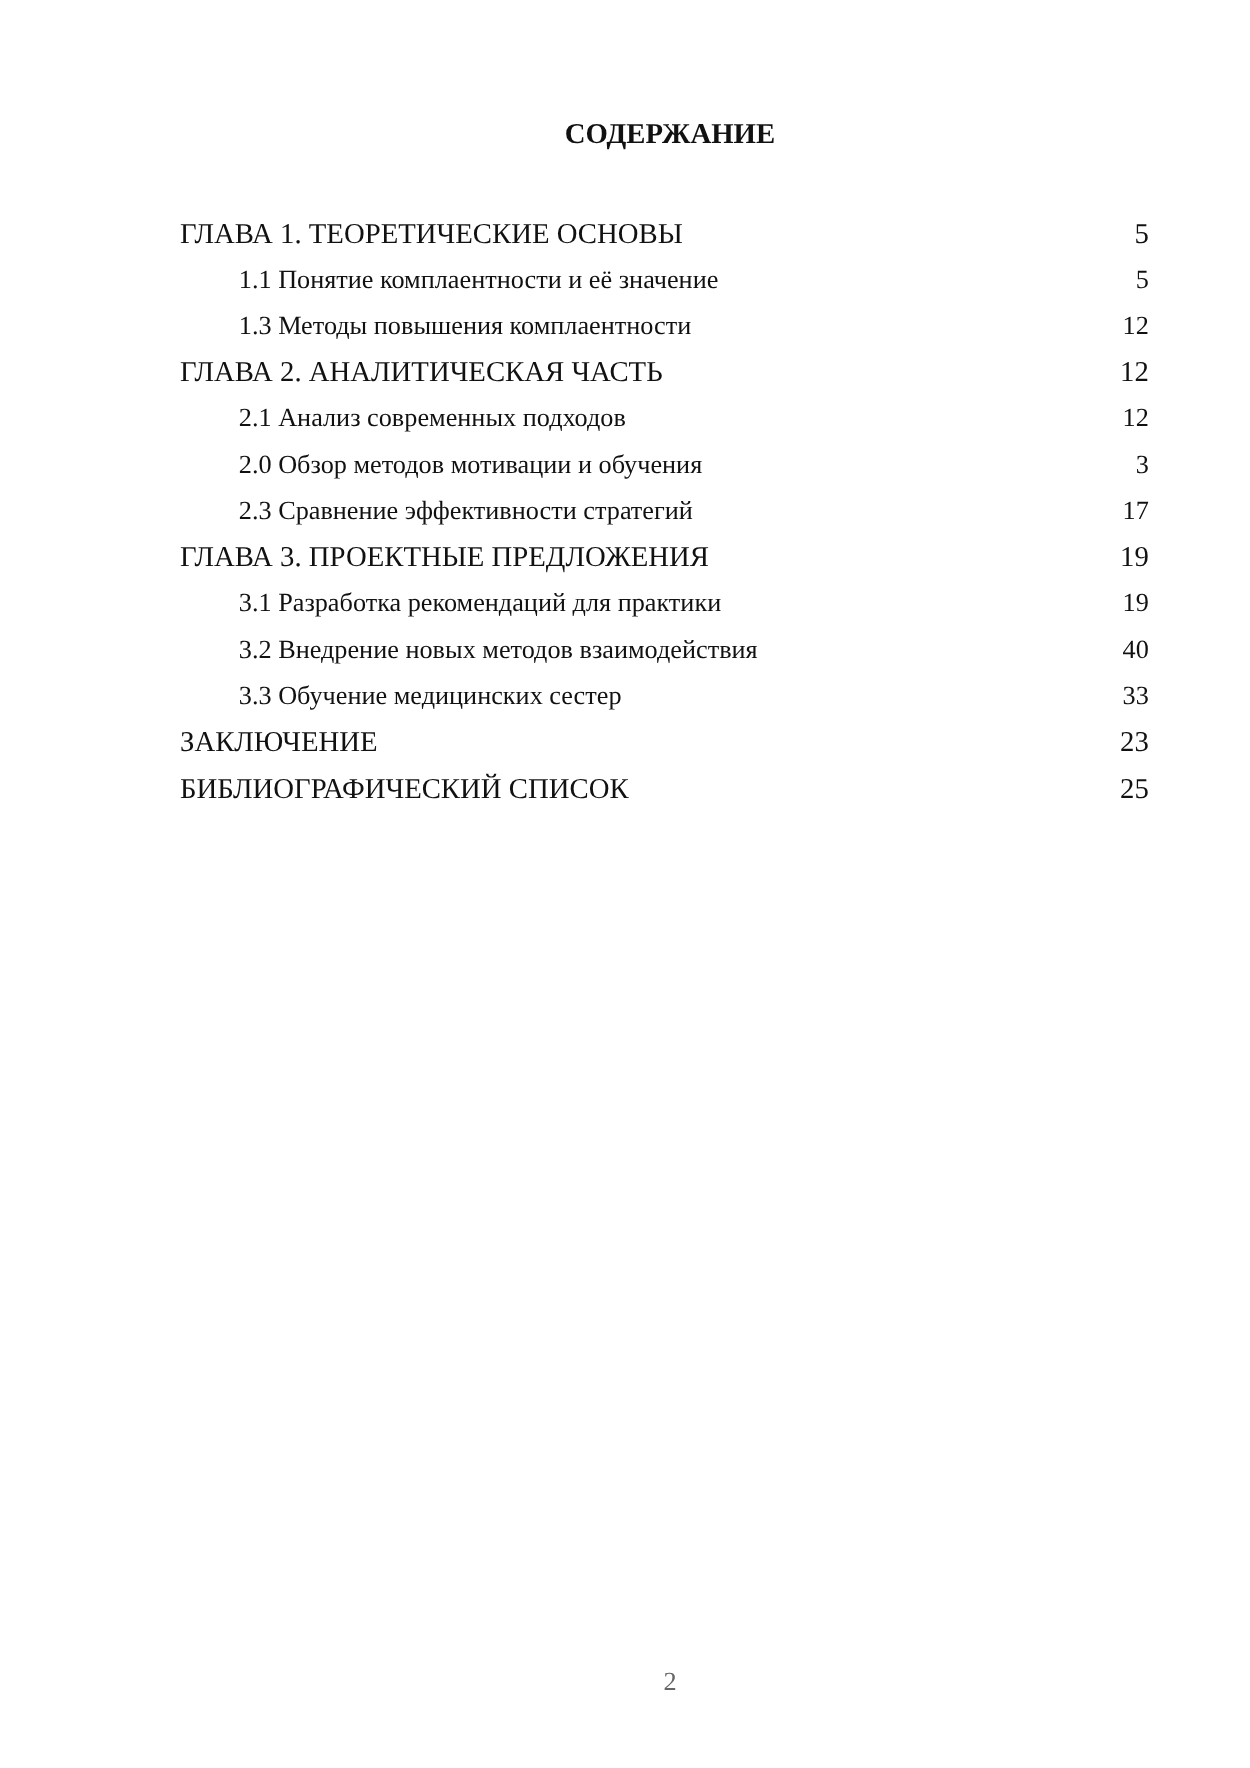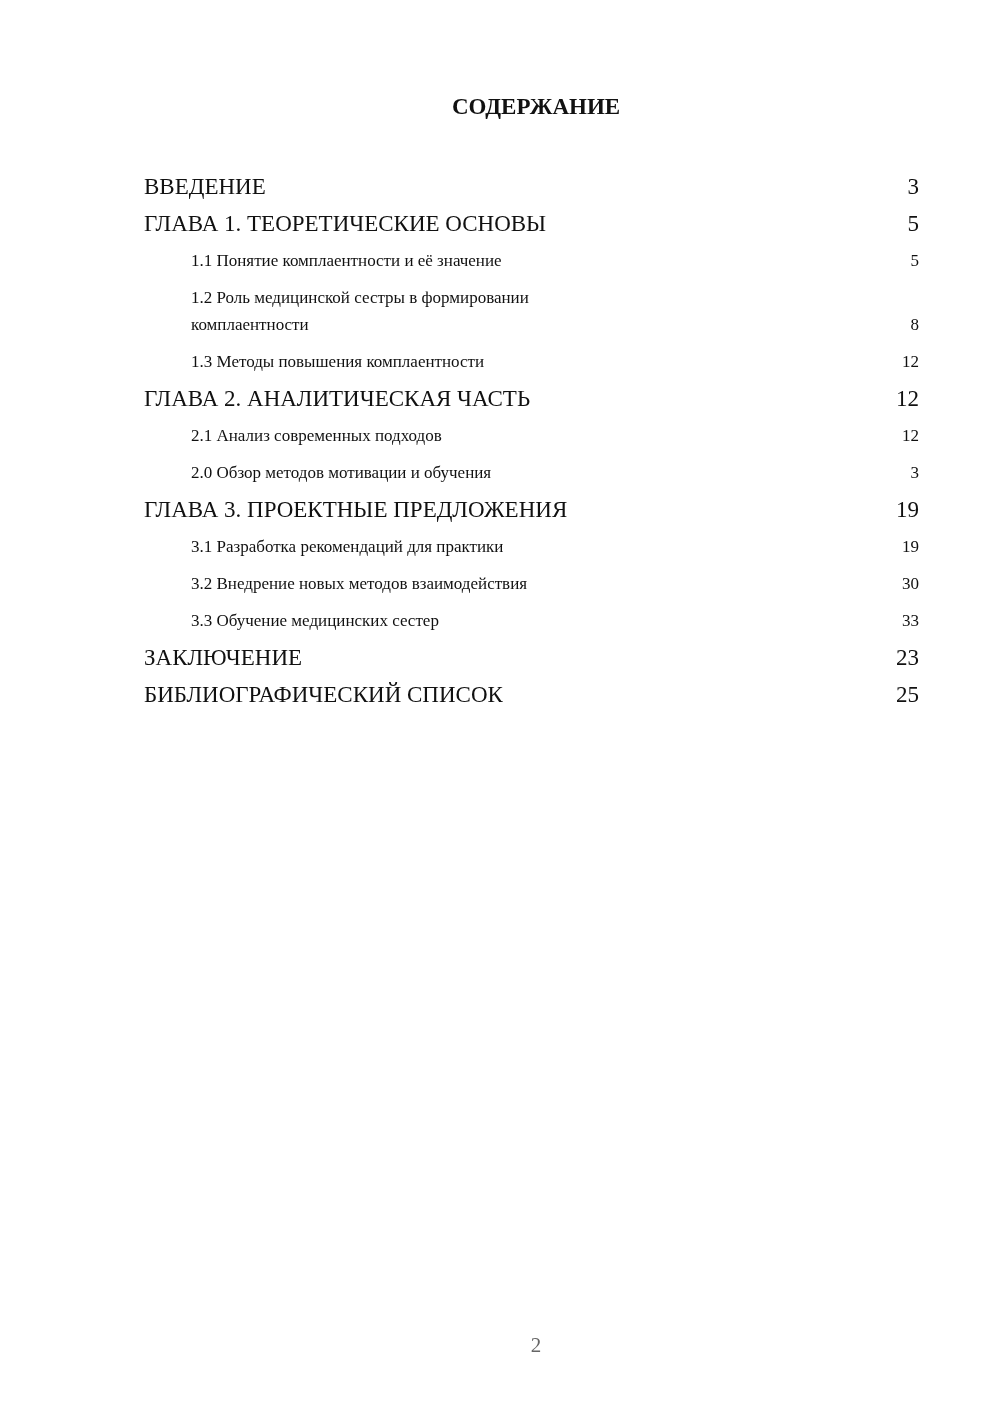--- a/index.html
+++ b/index.html
@@ -9,80 +9,75 @@
     }
     .title {
       position: absolute; top: 94px; left: 0; width: 1072px; text-align: center;
       font-weight: bold; font-size: 23px; letter-spacing: 0px;
     }
     .toc { position: absolute; left: 144px; top: 168px; width: 775px; }
     .row {
       position: relative; display: flex; justify-content: space-between; align-items: flex-end;
       font-size: 23px; line-height: 37px; height: 37px;
     }
-    .row.sub { padding-left: 47px; font-size: 17px; }
+    .row.sub { padding-left: 47px; font-size: 21px; }
     .row.sub.two { height: 64px; line-height: 27px; align-items: flex-end; padding-bottom: 5px; box-sizing: border-box; }
     .row.sub.two .label { line-height: 27px; }
     .label { flex: 1; white-space: pre-line; }
     .page { min-width: 30px; text-align: right; }
     .pagenum {
       position: absolute; top: 1333px; left: 0; width: 1072px; text-align: center;
       font-size: 21px; color: #666666;
     }
   </style>
 </head>
 <body>
 
 <div class="title">СОДЕРЖАНИЕ</div>
 
 <div class="toc">
   <div class="row">
-    <span class="label">ВВЕДЕНИЕ</span>
-    <span class="page">3</span>
-  </div>
-  <div class="row">
     <span class="label">ГЛАВА 1. ТЕОРЕТИЧЕСКИЕ ОСНОВЫ</span>
     <span class="page">5</span>
   </div>
   <div class="row sub">
     <span class="label">1.1 Понятие комплаентности и её значение</span>
     <span class="page">5</span>
-  </div>
-  <div class="row sub two">
-    <span class="label">1.2 Роль медицинской сестры в формировании
-комплаентности</span>
-    <span class="page">8</span>
   </div>
   <div class="row sub">
     <span class="label">1.3 Методы повышения комплаентности</span>
     <span class="page">12</span>
   </div>
   <div class="row">
     <span class="label">ГЛАВА 2. АНАЛИТИЧЕСКАЯ ЧАСТЬ</span>
     <span class="page">12</span>
   </div>
   <div class="row sub">
     <span class="label">2.1 Анализ современных подходов</span>
     <span class="page">12</span>
   </div>
   <div class="row sub">
     <span class="label">2.0 Обзор методов мотивации и обучения</span>
     <span class="page">3</span>
   </div>
+  <div class="row sub">
+    <span class="label">2.3 Сравнение эффективности стратегий</span>
+    <span class="page">17</span>
+  </div>
   <div class="row">
     <span class="label">ГЛАВА 3. ПРОЕКТНЫЕ ПРЕДЛОЖЕНИЯ</span>
     <span class="page">19</span>
   </div>
   <div class="row sub">
     <span class="label">3.1 Разработка рекомендаций для практики</span>
     <span class="page">19</span>
   </div>
   <div class="row sub">
     <span class="label">3.2 Внедрение новых методов взаимодействия</span>
-    <span class="page">30</span>
+    <span class="page">40</span>
   </div>
   <div class="row sub">
     <span class="label">3.3 Обучение медицинских сестер</span>
     <span class="page">33</span>
   </div>
   <div class="row">
     <span class="label">ЗАКЛЮЧЕНИЕ</span>
     <span class="page">23</span>
   </div>
   <div class="row">

